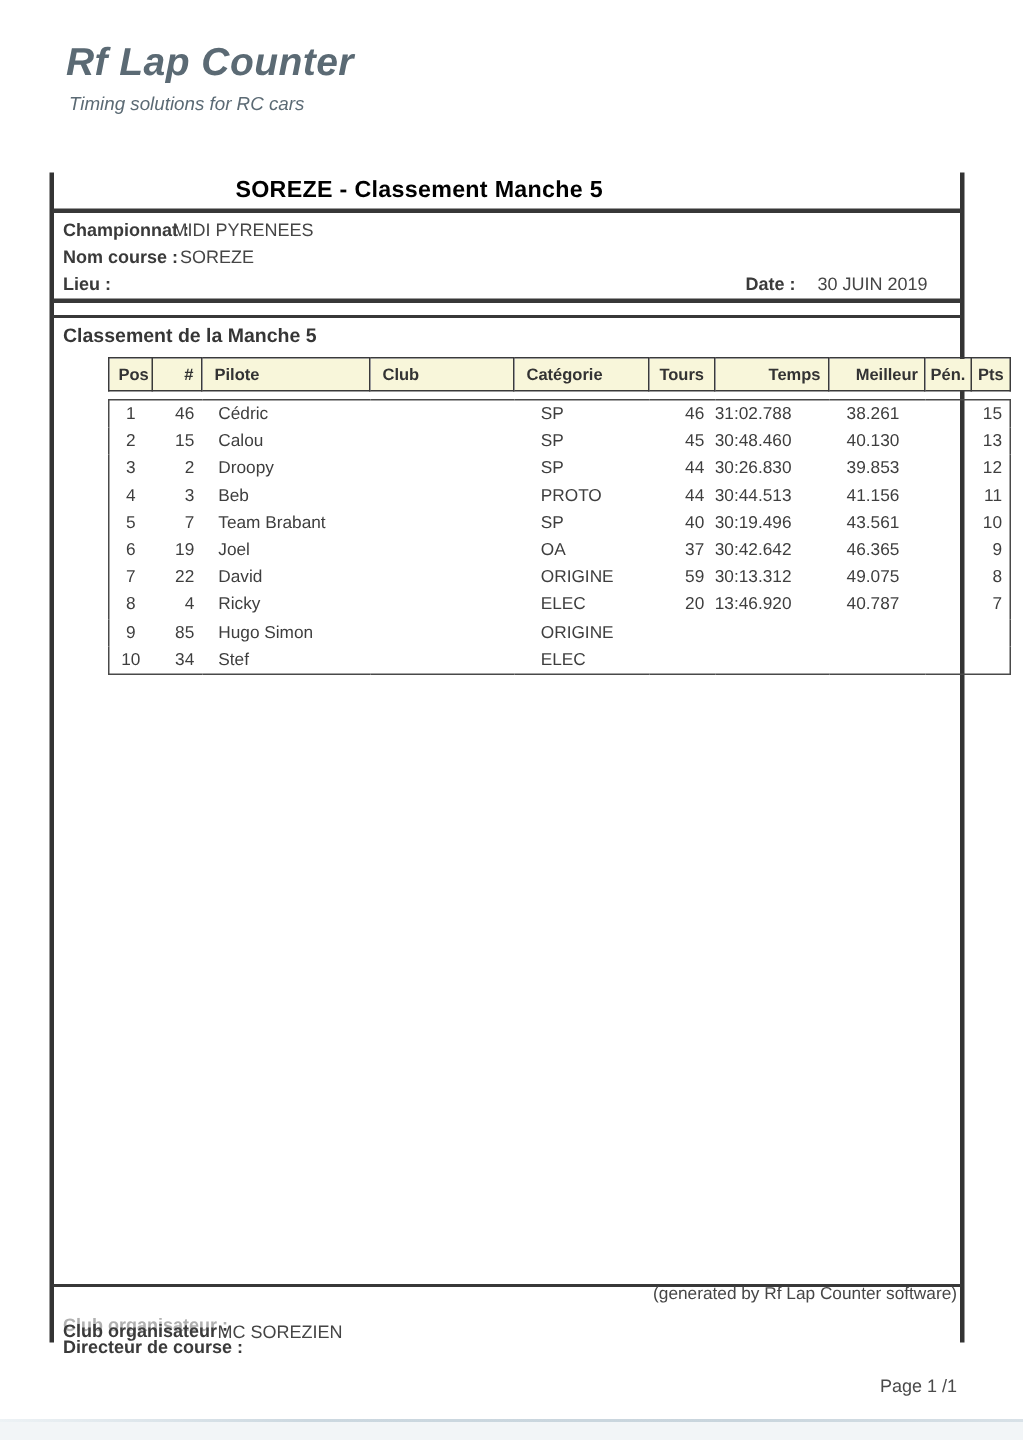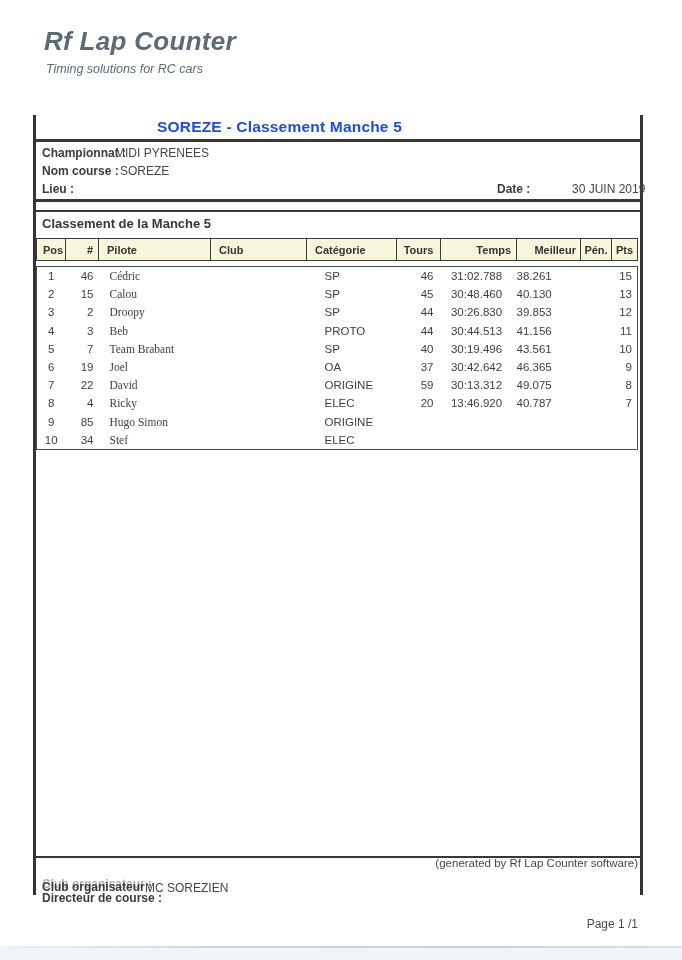--- a/index.html
+++ b/index.html
@@ -29,30 +29,30 @@
   .bar-right{left:640px;}
 
   .rule{left:35px;width:606px;background:#383838;}
   .rule-title{top:139px;height:2.5px;}
   .rule-info{top:199px;height:2.5px;}
   .rule-section{top:210px;height:2px;}
   .rule-footer{top:856px;height:2px;}
 
   .report-title{
     left:36px;width:487px;top:118px;text-align:center;
-    font-size:15.5px;font-weight:bold;color:#1d4ed8;letter-spacing:0.2px;
+    font-size:15.5px;font-weight:bold;color:#000000;letter-spacing:0.2px;
   }
 
   .lbl{font-size:12px;font-weight:bold;color:#3a3a3a;white-space:nowrap;}
   .val{font-size:12px;color:#454545;white-space:nowrap;}
 
   .section-title{left:42px;top:216px;font-size:13px;font-weight:bold;color:#363636;}
 
   
-  table{border-collapse:collapse;table-layout:fixed;}
+  table{border-collapse:collapse;table-layout:fixed;margin-left:36px;}
   .hdr-table{left:36px;top:238px;}
   .hdr-table th{
     border:1.6px solid #3a3a3a;
     background:var(--header_bg,#f8f6da);
     height:21px;font-size:11px;font-weight:bold;color:#333;
     overflow:hidden;white-space:nowrap;padding:0;
   }
   .data-table{left:36px;top:266px;border:1.6px solid #494949;}
   .data-table td{
     height:18.2px;font-size:11.5px;color:#3e3e3e;
@@ -65,26 +65,26 @@
   th.c0{text-align:left;padding-left:6px;}
   th.c1{text-align:right;padding-right:5px;}
   th.c2,th.c3,th.c4{text-align:left;padding-left:8px;}
   th.c5{text-align:center;}
   th.c6{text-align:right;padding-right:5px;}
   th.c7{text-align:right;padding-right:4px;}
   th.c8,th.c9{text-align:center;}
 
   td.c0{text-align:center;}
   td.c1{text-align:right;padding-right:5px;}
-  td.c2{text-align:left;padding-left:11px;font-family:Liberation Serif, serif;}
+  td.c2{text-align:left;padding-left:11px;}
   td.c3{text-align:left;padding-left:8px;}
   td.c4{text-align:left;padding-left:18px;}
   td.c5{text-align:right;padding-right:7px;}
-  td.c6{text-align:center;padding-right:4px;}
-  td.c7{text-align:left;padding-right:5px;}
+  td.c6{text-align:left;padding-right:4px;}
+  td.c7{text-align:center;padding-right:5px;}
   td.c8{text-align:center;}
   td.c9{text-align:right;padding-right:5px;}
 
   
   .generated{right:44px;top:857px;font-size:11.5px;color:#464646;}
   .directeur{left:42px;top:891px;}
   .club-label{left:42px;top:880px;}
   .doubled{text-shadow:0 -3.5px 0 rgba(80,80,80,0.45);}
   .club-value{left:145px;top:881px;}
   .page-number{right:44px;top:917px;font-size:12px;color:#4a4a4a;}
@@ -107,21 +107,21 @@
 <div class="abs rule rule-title"></div>
 
 <div class="abs lbl" style="left:42px;top:146px;">Championnat :</div>
 <div class="abs val" style="left:115px;top:146px;">MIDI PYRENEES</div>
 
 <div class="abs lbl" style="left:42px;top:164px;">Nom course :</div>
 <div class="abs val" style="left:120px;top:164px;">SOREZE</div>
 
 <div class="abs lbl" style="left:42px;top:182px;">Lieu :</div>
 <div class="abs lbl" style="left:497px;top:182px;">Date :</div>
-<div class="abs val" style="left:572px;top:182px;">30 JUIN 2019</div>
+<div class="abs val" style="left:545px;top:182px;">30 JUIN 2019</div>
 
 <div class="abs rule rule-info"></div>
 <div class="abs rule rule-section"></div>
 
 <div class="abs section-title">Classement de la Manche 5</div>
 
 <table class="abs hdr-table">
   <colgroup>
     <col class="c0">
       <col class="c1">

